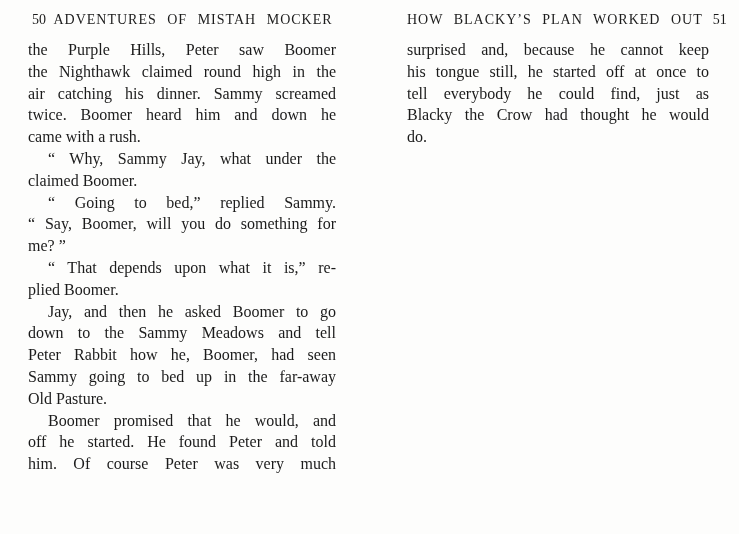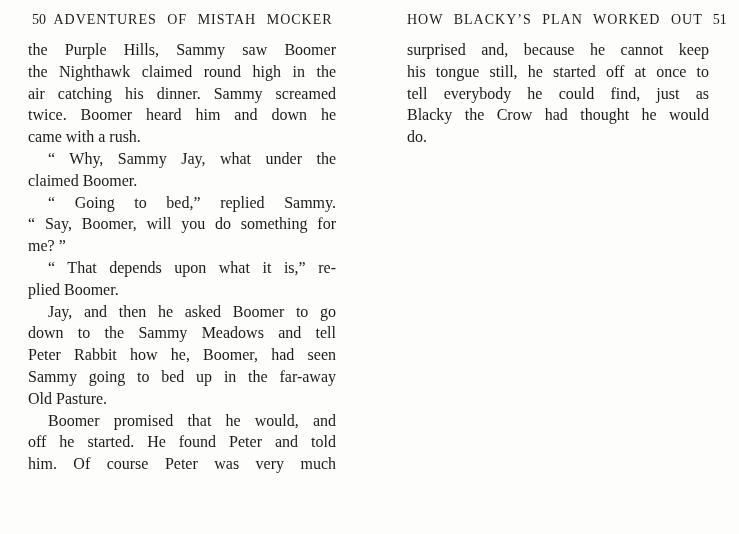--- a/index.html
+++ b/index.html
@@ -71,21 +71,21 @@
 
 <div class="book">
 
   <div class="page-col left">
     <div class="pagehead">
       <span class="pagenum">50</span>
       <span class="runhead">ADVENTURES OF MISTAH MOCKER</span>
     </div>
     <div class="pagebody">
         <div class="para">
-          <div class="line">the Purple Hills, Sammy saw Boomer</div>
+          <div class="line">the Purple Hills, Peter saw Boomer</div>
           <div class="line">the Nighthawk claimed round high in the</div>
           <div class="line">air catching his dinner.  Sammy screamed</div>
           <div class="line">twice.  Boomer heard him and down he</div>
           <div class="line lastline">came with a rush.</div>
         </div>
         <div class="para indent">
           <div class="line">“ Why, Sammy Jay, what under the</div>
           <div class="line lastline">claimed Boomer.</div>
         </div>
         <div class="para indent">

